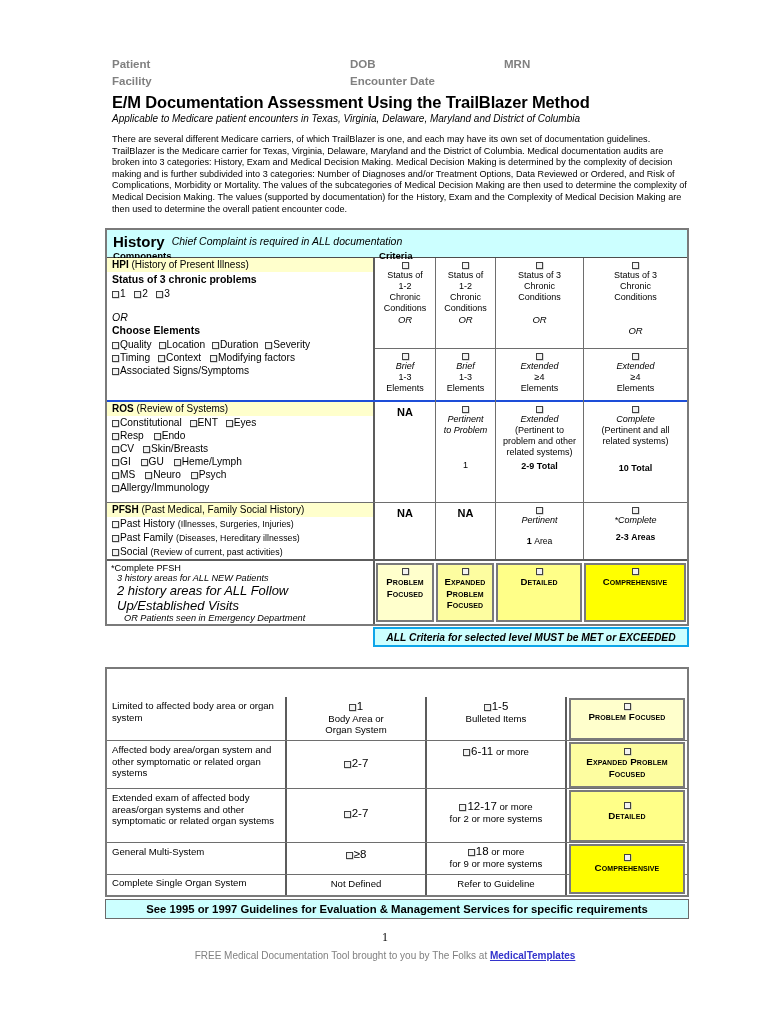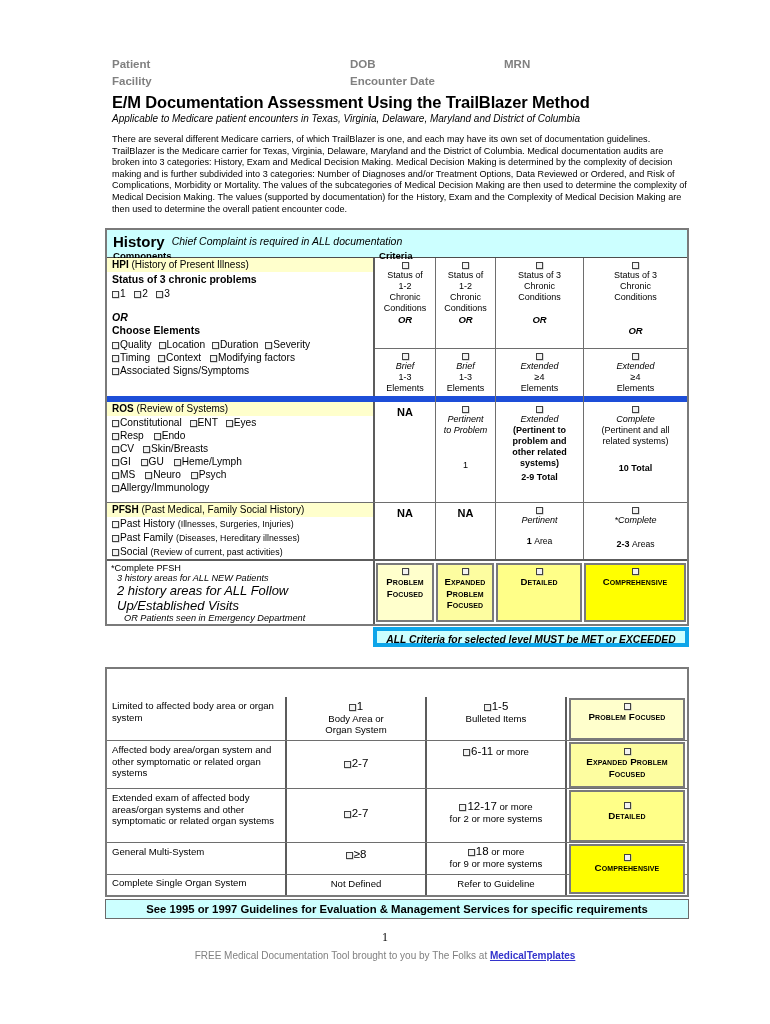--- a/index.html
+++ b/index.html
@@ -156,21 +156,21 @@
     background: #ffffcc;
     font-size: 10px;
     padding: 1px 4px 1px 5px;
     box-sizing: border-box;
     line-height: 12px;
   }
   .lblstrip b { font-size: 10px; }
   .bodytxt { font-size: 10.2px; line-height: 13px; padding: 0 5px; }
   .na { font-size: 11px; font-weight: bold; line-height: 1; }
 
-  .or-word { font-style: italic; font-weight: bold; font-size: 9.5px; }
+  .or-word { font-style: italic; font-weight: normal; font-size: 9.5px; }
   .itl { font-style: italic; }
 
   
   .lvlbox {
     position: absolute; top: 2px; bottom: 2px;
     box-sizing: border-box;
     border: 2px solid #7a7a7a;
     text-align: center;
     padding-top: 3px;
     font-size: 9.6px;
@@ -180,21 +180,21 @@
   }
   .smcap { font-variant: small-caps; letter-spacing: 0.1px; }
 
   .allcrit {
     position: absolute;
     left: 373px;
     top: 627px;
     width: 316px;
     height: 20px;
     background: #ccffff;
-    border: 4px solid #0ea5e9;
+    border: 2px solid #0ea5e9;
     box-sizing: border-box;
     text-align: center;
     font-size: 10.3px;
     font-weight: bold;
     font-style: italic;
     line-height: 18px;
   }
 
   
   #exam-table { left: 105px; top: 667px; width: 584px; height: 230px; }
@@ -291,21 +291,21 @@
     <div class="sec-head hist-head">
       <span class="sec-title">History</span><span class="sec-note">Chief Complaint is required in ALL documentation</span>
       <div class="sec-sub-row" style="height:12px;">
         <span class="sec-sub lbl-comp">Components</span>
         <span class="sec-sub lbl-crit">Criteria</span>
       </div>
     </div>
 
     <div class="hist-grid">
 
-      <div class="hrow" style="top:0; height:144px; border-bottom:6px solid #1d4ed8;">
+      <div class="hrow" style="top:0; height:144px; border-bottom:2px solid #1d4ed8;">
         <div class="hleft">
           <div class="lblstrip">
             <b>HPI</b>
             <span>(History of Present Illness)</span>
           </div>
           <div class="bodytxt" style="font-weight:bold;font-size:10.5px;padding-top:1px;">Status of 3 chronic problems</div>
           <div class="bodytxt" style="padding-top:1px;">
             <span class="cb"></span><span>1</span>
             &nbsp;&nbsp;<span class="cb"></span><span>2</span>
             &nbsp;&nbsp;<span class="cb"></span><span>3</span>
@@ -446,21 +446,21 @@
               </div>
             <div class="itl">Pertinent</div>
             <div class="itl">to Problem</div>
             <div style="margin-top:24px;font-weight:normal;">1</div>
           </div>
           <div class="hcell hc3">
             <div style="padding-top:4px;">
                 <span class="cb-c"></span>
               </div>
             <div class="itl">Extended</div>
-            <div style="padding:0 6px;font-weight:bold;">(Pertinent to problem and other related systems)</div>
+            <div style="padding:0 6px;">(Pertinent to problem and other related systems)</div>
             <div style="font-weight:bold;margin-top:3px;">2-9 Total</div>
           </div>
           <div class="hcell hc4">
             <div style="padding-top:4px;">
                 <span class="cb-c"></span>
               </div>
             <div class="itl">Complete</div>
             <div style="padding:0 6px;">(Pertinent and all related systems)</div>
             <div style="font-weight:bold;margin-top:16px;">10 Total</div>
           </div>
@@ -501,21 +501,21 @@
             <div style="margin-top:10px;">
               <b>1</b>
               <span style="font-size:8.6px;">Area</span>
             </div>
           </div>
           <div class="hcell hc4">
             <div style="padding-top:4px;">
                 <span class="cb-c"></span>
               </div>
             <div class="itl">*Complete</div>
-            <div style="margin-top:13px;">
+            <div style="margin-top:6px;font-weight:bold;">
               <b>2-3</b>
               <span style="font-size:8.6px;">Areas</span>
             </div>
           </div>
         </div>
       </div>
 
       <div class="hrow" style="top:303px; height:63px;">
         <div class="hleft" style="border-right:2px solid #5c5c5c;">
           <div style="font-size:9.2px;padding:2px 0 0 4px;">*Complete PFSH</div>

